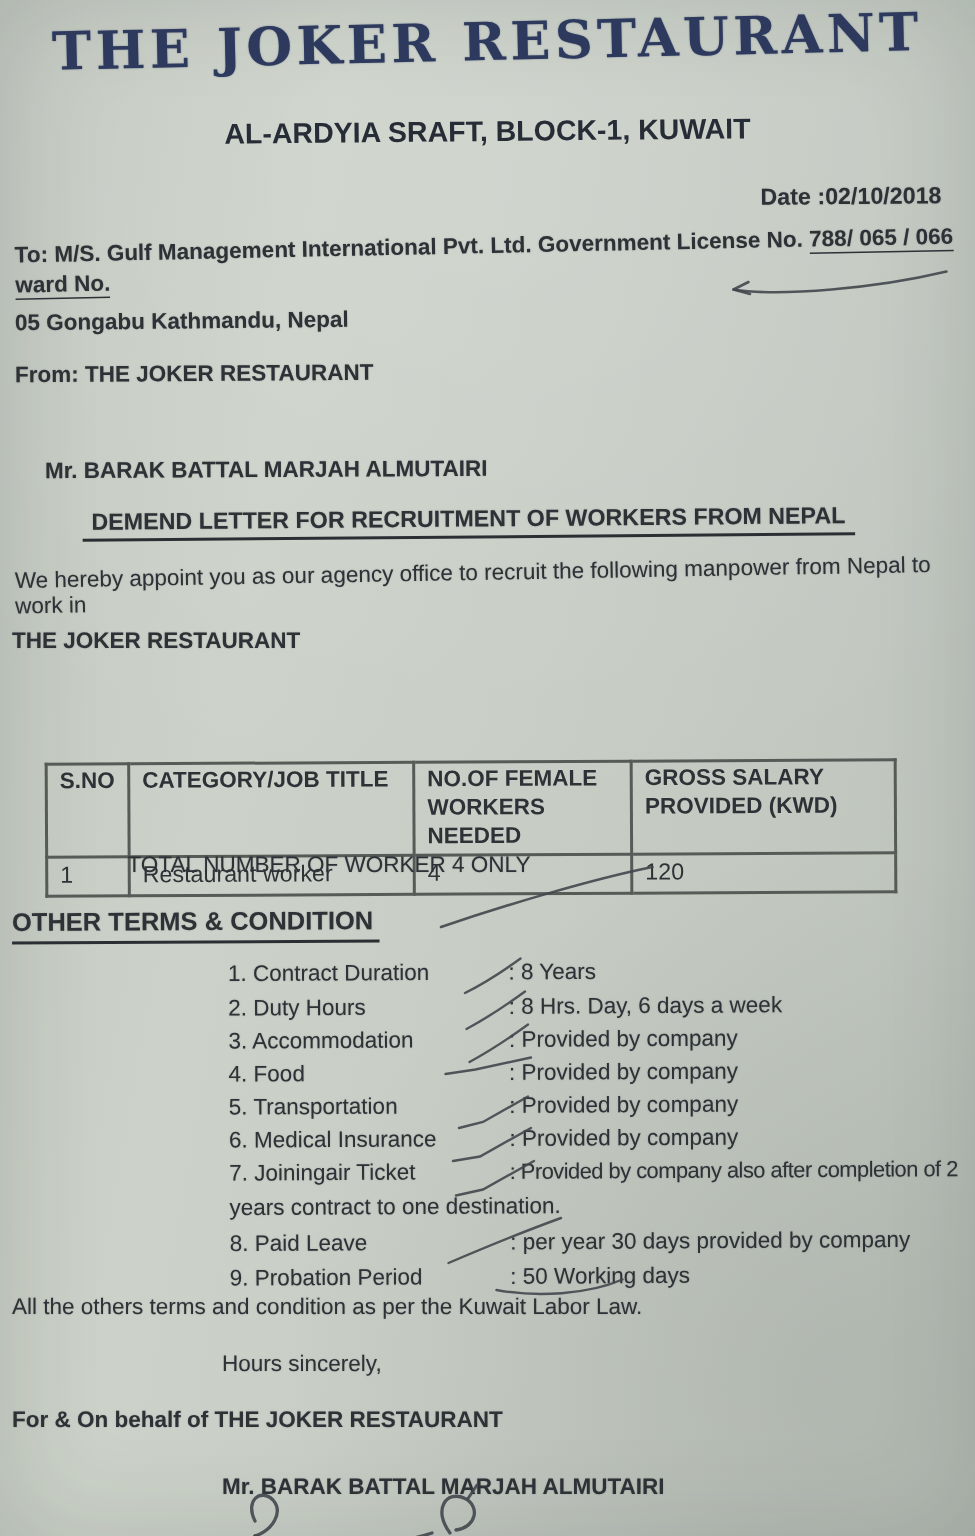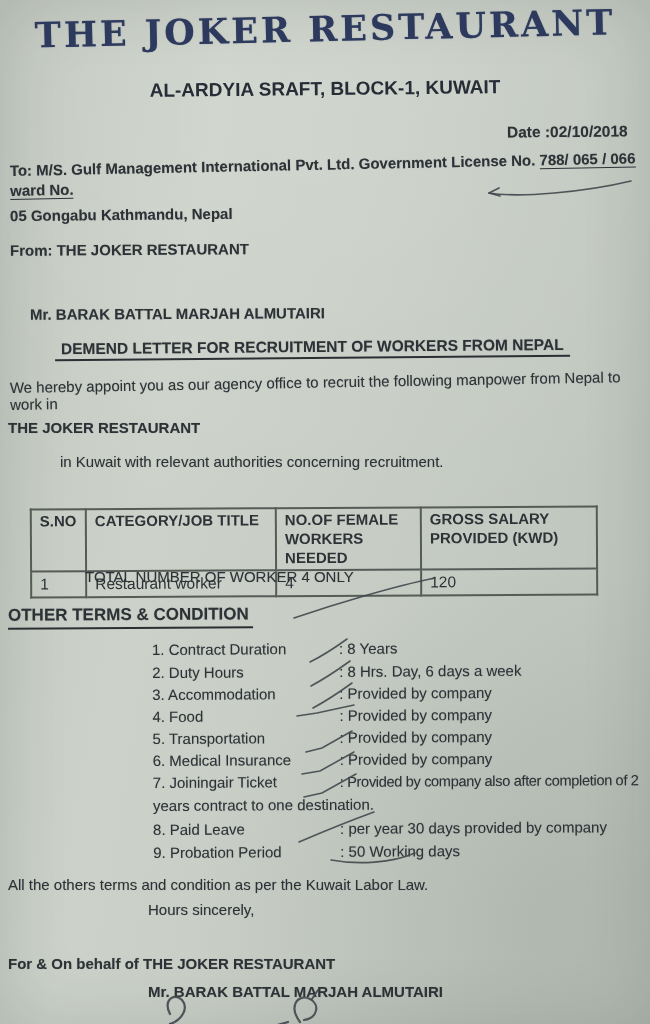--- a/index.html
+++ b/index.html
@@ -57,21 +57,20 @@
   <div class="abs b plain ink" style="top:241px;left:10px;transform:rotate(-0.4deg);">From: THE JOKER RESTAURANT</div>
 
   <div class="abs b plain ink" style="top:305px;left:30px;transform:rotate(-0.3deg);">Mr. BARAK BATTAL MARJAH ALMUTAIRI</div>
 
   <div class="abs subject ink" style="top:338px;">DEMEND LETTER FOR RECRUITMENT OF WORKERS FROM NEPAL</div>
 
   <div class="abs body15 ink" style="top:379px;left:10px;width:636px;transform:rotate(-1.0deg);transform-origin:left center;">We hereby appoint you as our agency office to recruit the following manpower from Nepal to work in</div>
 
   <div class="abs b plain ink" style="top:419px;left:8px;">THE JOKER RESTAURANT</div>
 
-  <div class="abs body15 ink" style="top:453px;left:60px;">in Kuwait with relevant authorities concerning recruitment.</div>
 
 
   <table class="req abs" style="top:507px;left:30px;">
     <colgroup>
         <col style="width:55px;">
         <col style="width:190px;">
         <col style="width:145px;">
         <col style="width:176px;">
       </colgroup>
     <thead>
@@ -102,25 +101,25 @@
     <div class="trow ink" style="top:685px;"><span class="lab">3. Accommodation</span><span>: Provided by company</span></div>
     <div class="trow ink" style="top:707px;"><span class="lab">4. Food</span><span>: Provided by company</span></div>
     <div class="trow ink" style="top:729px;"><span class="lab">5. Transportation</span><span>: Provided by company</span></div>
     <div class="trow ink" style="top:751px;"><span class="lab">6. Medical Insurance</span><span>: Provided by company</span></div>
     <div class="trow ink" style="top:773px;"><span class="lab">7. Joiningair Ticket</span><span class="tight">: Provided by company also after completion of 2</span></div>
     <div class="abs body15 ink" style="top:796px;left:148px;">years  contract to one destination.</div>
     <div class="trow ink" style="top:820px;"><span class="lab">8. Paid Leave</span><span>: per year 30 days provided by company</span></div>
     <div class="trow ink" style="top:843px;"><span class="lab">9. Probation Period</span><span>: 50 Working days</span></div>
   </div>
 
-  <div class="abs body15 ink" style="top:863px;left:8px;margin-top:13px;">All the others terms and condition as per the Kuwait Labor Law.</div>
+  <div class="abs body15 ink" style="top:863px;left:8px;">All the others terms and condition as per the Kuwait Labor Law.</div>
 
   <div class="abs body15 ink" style="top:901px;left:148px;">Hours sincerely,</div>
 
-  <div class="abs b plain ink" style="top:938px;left:8px;margin-top:17px;">For &amp; On behalf of THE JOKER RESTAURANT</div>
+  <div class="abs b plain ink" style="top:938px;left:8px;">For &amp; On behalf of THE JOKER RESTAURANT</div>
 
   <div class="abs b plain ink" style="top:983px;left:148px;">Mr. BARAK BATTAL MARJAH ALMUTAIRI</div>
 
   <svg class="abs overlay" width="650" height="1024" viewBox="0 0 650 1024">
 
     <g>
       <path class="hand" stroke-width="1.7" d="M631,181 C585,192 520,198 489,193"></path>
       <path class="hand" stroke-width="1.7" d="M489,193 l10,-5 M489,193 l11,3"></path>
     </g>
 

